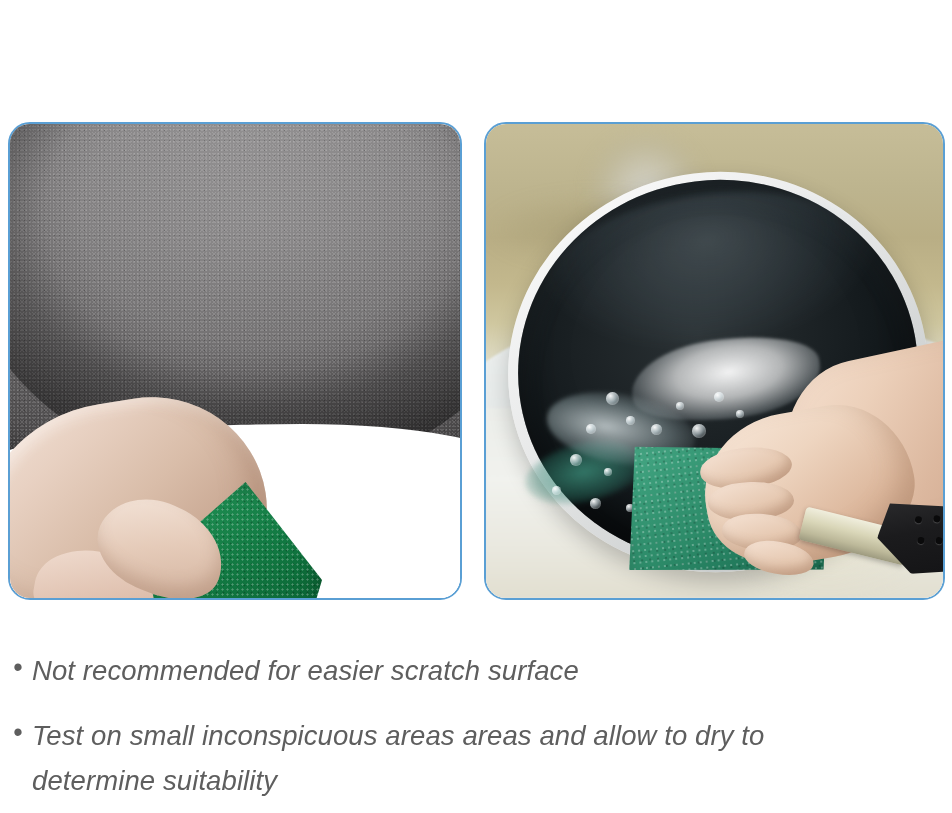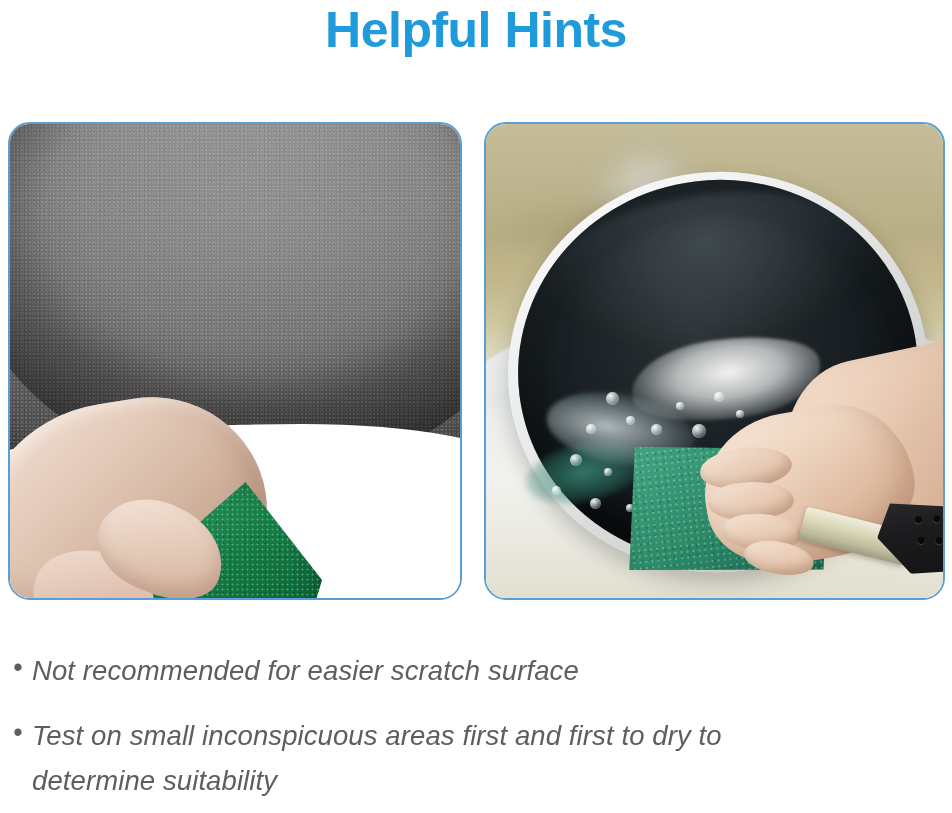--- a/index.html
+++ b/index.html
@@ -297,21 +297,20 @@
     letter-spacing:0.1px;
     max-width:790px;
     font-style:italic;
   }
 </style>
 </head>
 <body>
 
 <div class="page">
 
-  <div class="title">Helpful Hints</div>
 
   <div class="photos">
 
     <div class="frame frame-left">
       <div class="photo-inner">
         <div class="l-bg"></div>
         <div class="l-rim"></div>
         <div class="l-pan"></div>
         <div class="l-speckle"></div>
         <div class="l-ring"></div>
@@ -386,18 +385,18 @@
 
   <div class="bullets">
 
     <div class="bullet-row">
       <div class="bullet-dot">•</div>
       <div class="bullet-text">Not recommended for easier scratch surface</div>
     </div>
 
     <div class="bullet-row">
       <div class="bullet-dot">•</div>
-      <div class="bullet-text">Test on small inconspicuous areas first and first to dry to determine suitability</div>
+      <div class="bullet-text">Test on small inconspicuous areas areas and allow to dry to determine suitability</div>
     </div>
 
   </div>
 
 </div>
 
 </body></html>

